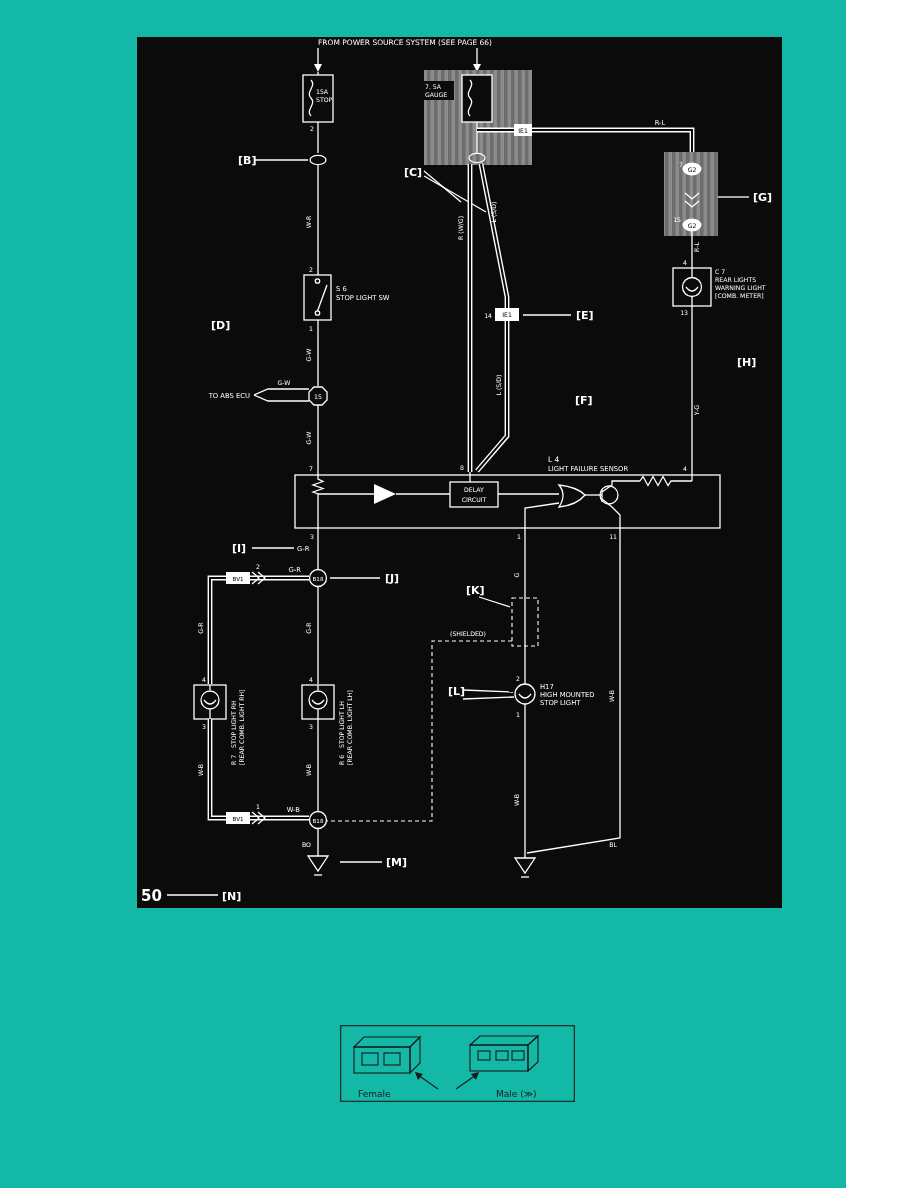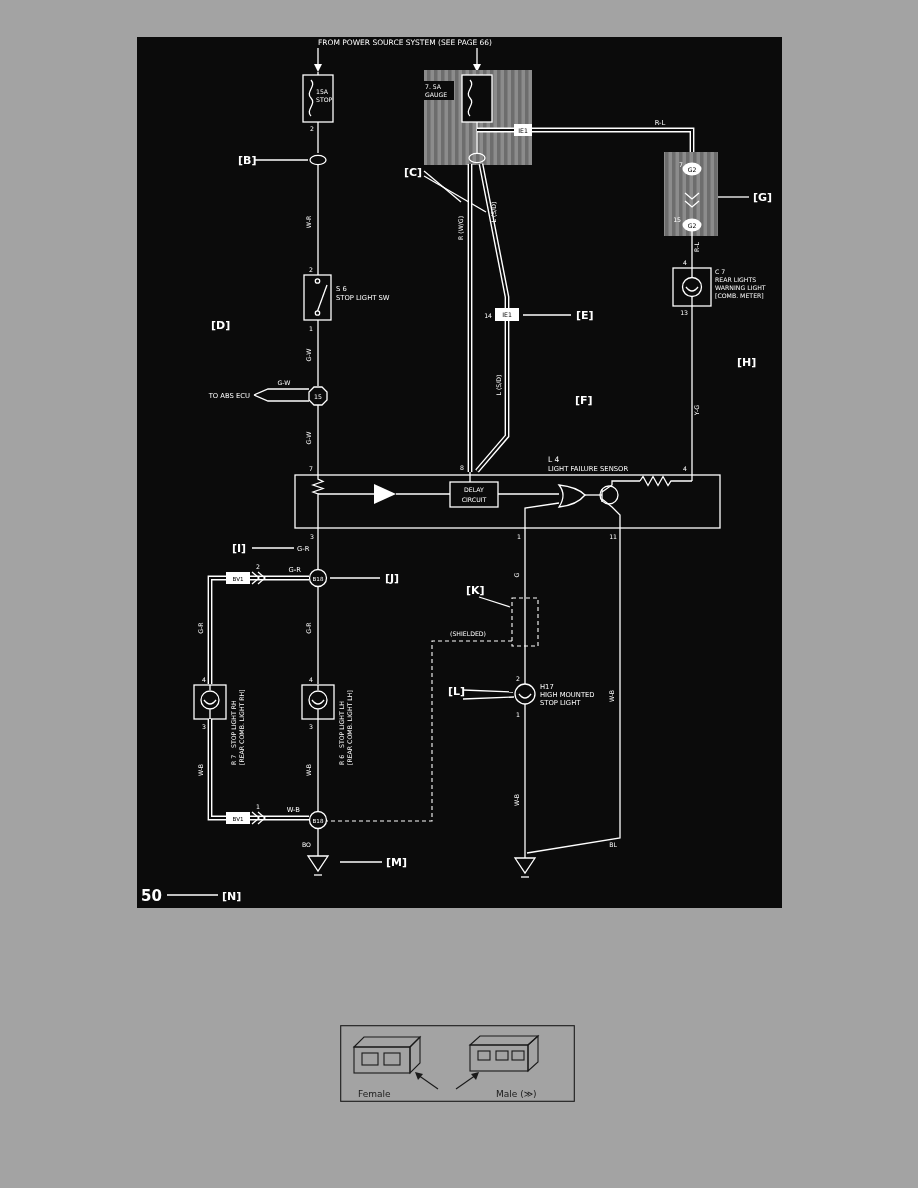--- a/index.html
+++ b/index.html
@@ -1,16 +1,16 @@
 <!DOCTYPE html>
 <html><head>
 <meta charset="utf-8">
 <style>
   html,body{margin:0;padding:0;background:#fff;}
-  .stage{position:relative;width:918px;height:1188px;background:#a3a3a3;overflow:hidden;
+  .stage{position:relative;width:846px;height:1188px;background:#14b8a6;overflow:hidden;
          font-family:"DejaVu Sans",sans-serif;}
   #main{position:absolute;left:137px;top:37px;}
   #legend{position:absolute;left:340px;top:1025px;}
   
   .w{fill:none;stroke:#fff;stroke-width:1.3;}
   .w2{fill:none;stroke:#fff;stroke-width:4.8;}
   .wi{fill:none;stroke:#0b0b0b;stroke-width:2;}
   .dash{fill:none;stroke:#fff;stroke-width:1.1;stroke-dasharray:4 3;}
   .wB{fill:#0b0b0b;stroke:#fff;stroke-width:1.3;}
   .fw{fill:#fff;stroke:none;}

